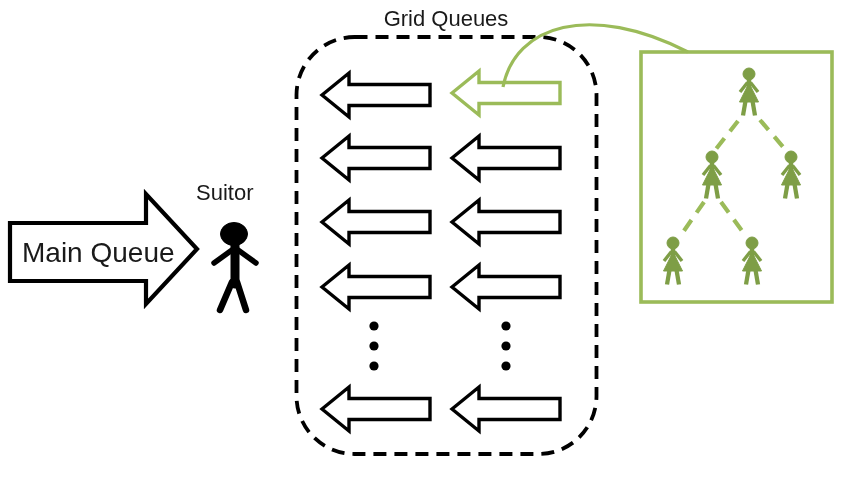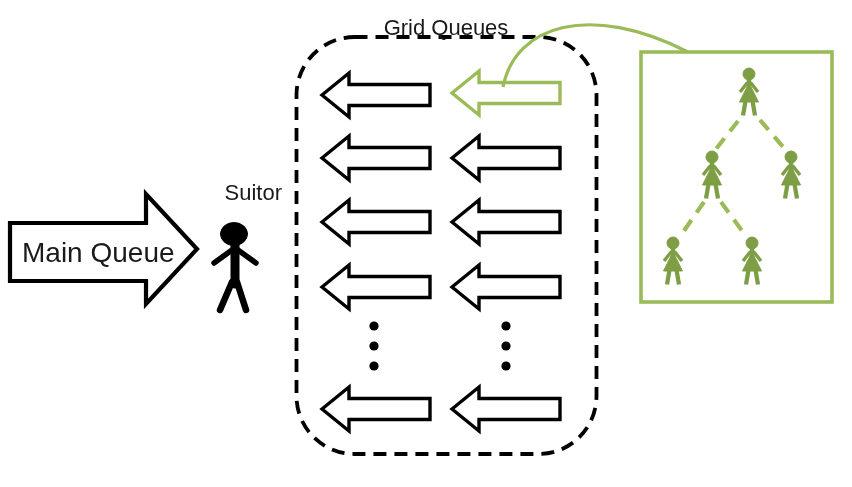--- a/index.html
+++ b/index.html
@@ -19,23 +19,23 @@
     overflow:hidden;
   }
   .canvas svg{position:absolute;left:0;top:0;}
   .lbl{
     position:absolute;
     color:var(--text-color);
     font-family:"Liberation Sans",sans-serif;
     white-space:nowrap;
     line-height:1.1;
   }
-  .lbl-grid{left:296px;top:16px;width:300px;text-align:center;font-size:22px;}
+  .lbl-grid{left:296px;top:7px;width:300px;text-align:center;font-size:22px;}
   .lbl-main{left:22px;top:238px;width:140px;text-align:center;font-size:28px;}
-  .lbl-suitor{left:196px;top:181px;width:86px;text-align:right;font-size:22px;}
+  .lbl-suitor{left:196px;top:181px;width:86px;text-align:left;font-size:22px;}
 
   .black-arrow{fill:#fff;stroke:var(--outline-black);stroke-width:3.4;stroke-linejoin:miter;}
   .green-arrow{fill:#fff;stroke:var(--accent-green);stroke-width:3.4;stroke-linejoin:miter;}
   .main-arrow{fill:#fff;stroke:var(--outline-black);stroke-width:4.2;stroke-linejoin:miter;}
   .dashed-container{fill:none;stroke:var(--outline-black);stroke-width:3.8;stroke-dasharray:13 8;}
   .dot{fill:var(--outline-black);}
   .curve{fill:none;stroke:var(--accent-green);stroke-width:3.2;}
   .tree-box{fill:none;stroke:var(--accent-green);stroke-width:3.6;}
   .tree-edge{stroke:var(--accent-green);stroke-width:4.2;stroke-dasharray:13 9;fill:none;}
   .fig{fill:var(--figure-green);stroke:var(--figure-green);}

